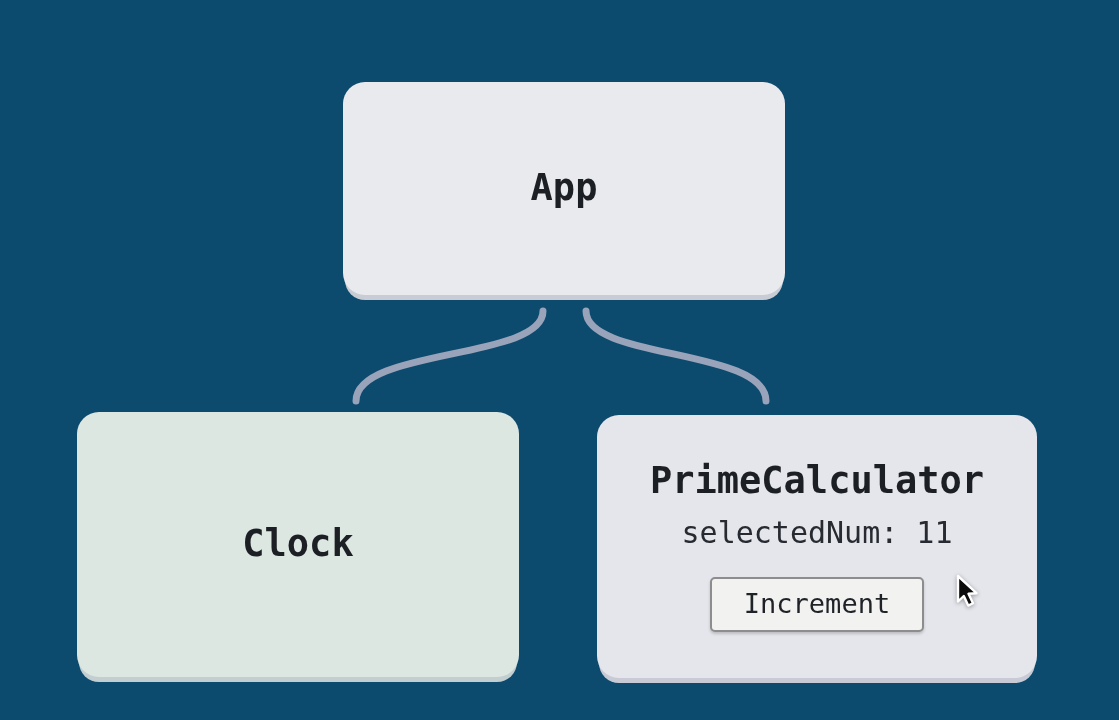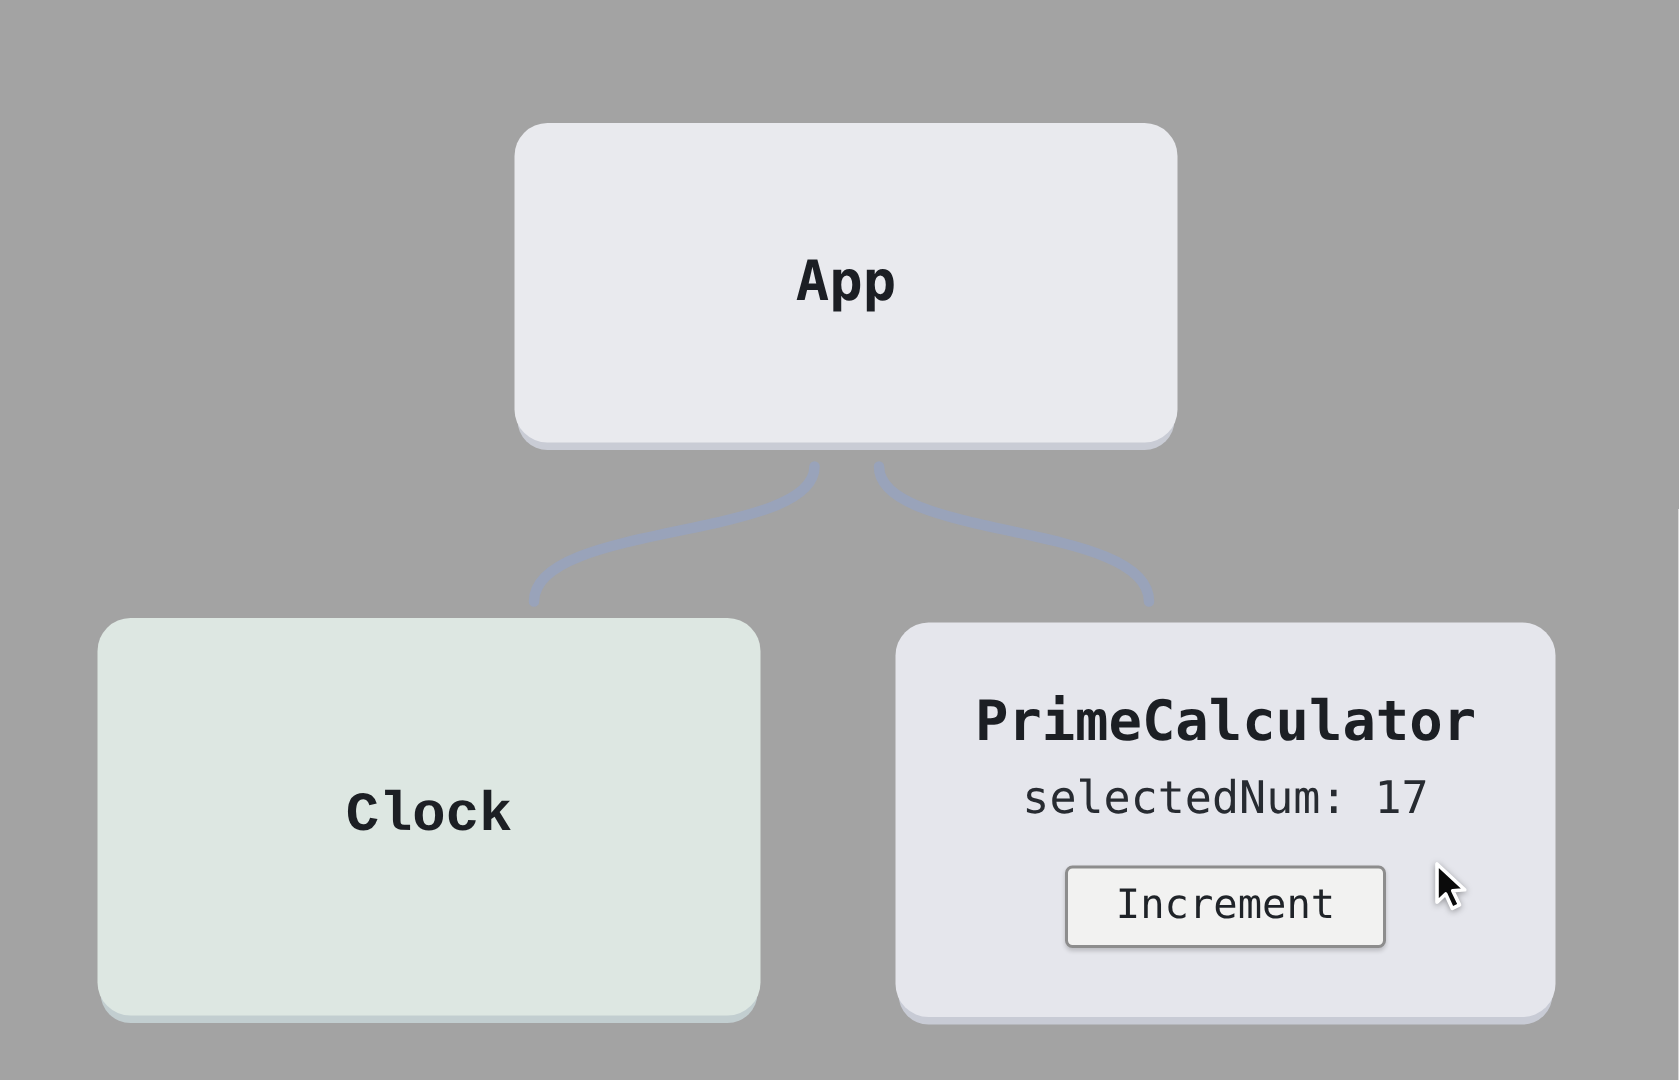--- a/index.html
+++ b/index.html
@@ -5,21 +5,21 @@
 <style>
   html, body {
     margin: 0;
     padding: 0;
     background: #ffffff;
   }
   .canvas {
     position: relative;
     width: 1119px;
     height: 720px;
-    background: #a3a3a3;
+    background: #0c4a6e;
     overflow: hidden;
     font-family: "DejaVu Sans Mono", "Liberation Mono", monospace;
   }
   .connectors {
     position: absolute;
     left: 0;
     top: 0;
     pointer-events: none;
   }
   .node {
@@ -27,21 +27,21 @@
     border-radius: 22px;
     display: flex;
     flex-direction: column;
     align-items: center;
     justify-content: center;
     box-shadow: 0 7px 0 -2px var(--shadow-color, #c9ccd5);
     box-sizing: border-box;
     padding: 0 14px;
   }
   .node-app   { left: 343px; top:  82px; width: 442px; height: 213px; }
-  .node-clock { left:  65px; top: 412px; width: 442px; height: 265px; font-family: Liberation Mono, monospace; }
+  .node-clock { left:  77px; top: 412px; width: 442px; height: 265px; }
   .node-prime { left: 597px; top: 415px; width: 440px; height: 263px; }
 
   .node-title {
     font-weight: bold;
     font-size: 37px;
     line-height: 1.1;
     color: #1c1f24;
     white-space: nowrap;
   }
   .node-state {
@@ -86,21 +86,21 @@
   <div class="node node-app" style="background: rgb(233, 234, 238); --shadow-color: #c9ccd5;">
     <div class="node-title">App</div>
   </div>
 
   <div class="node node-clock" style="background: rgb(221, 231, 226); --shadow-color: #c2ced0;">
     <div class="node-title">Clock</div>
   </div>
 
   <div class="node node-prime" style="background: rgb(229, 230, 236); --shadow-color: #c8cbd5;">
     <div class="node-title">PrimeCalculator</div>
-    <div class="node-state">selectedNum: 17</div>
+    <div class="node-state">selectedNum: 11</div>
     <button class="increment-button">Increment</button>
   </div>
 
   <svg class="mouse-cursor" width="30" height="36" viewBox="0 0 30 36">
     <path d="M7,2 L7,27.5 L12.8,22 L17.2,31.6 L22,29.2 L17.5,19.8 L25.5,19.2 Z" fill="#0b0b0b" stroke="#ffffff" stroke-width="2.4" stroke-linejoin="round"></path>
   </svg>
 
 </div>
 
 </body></html>

